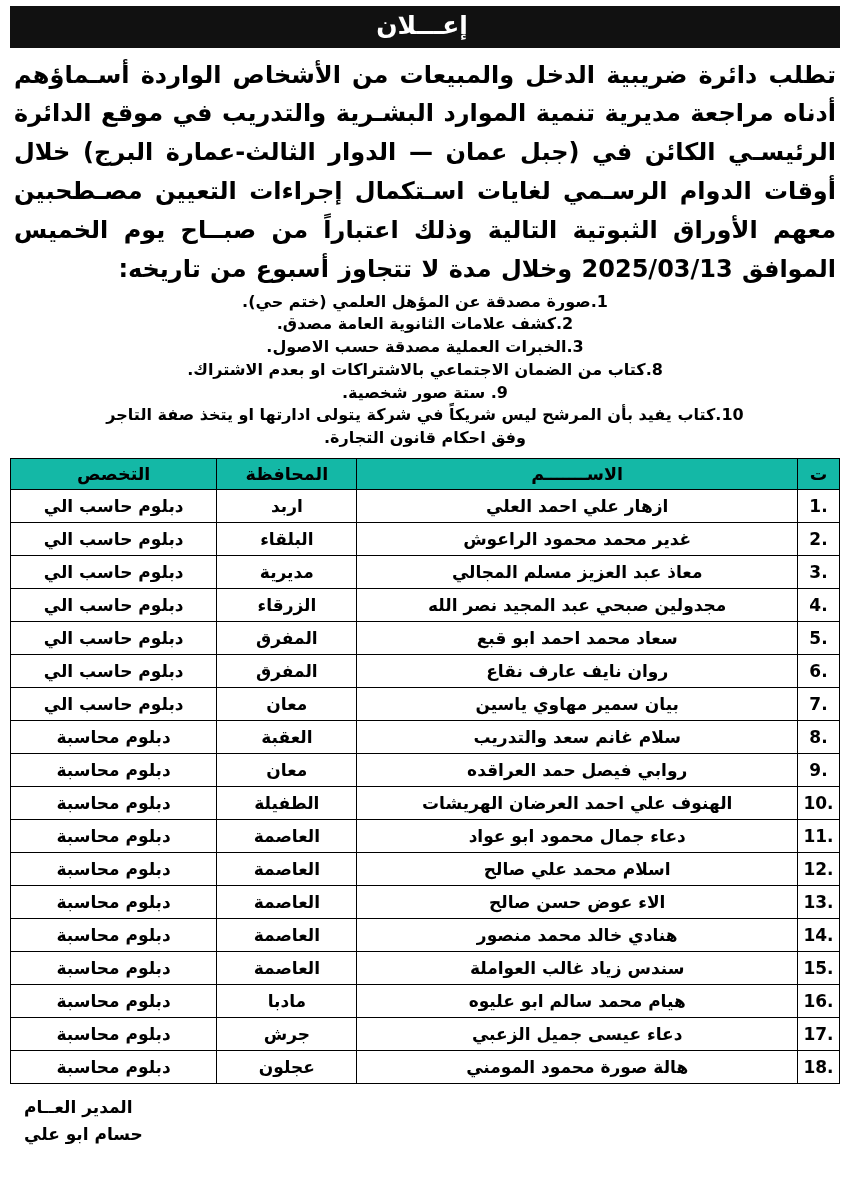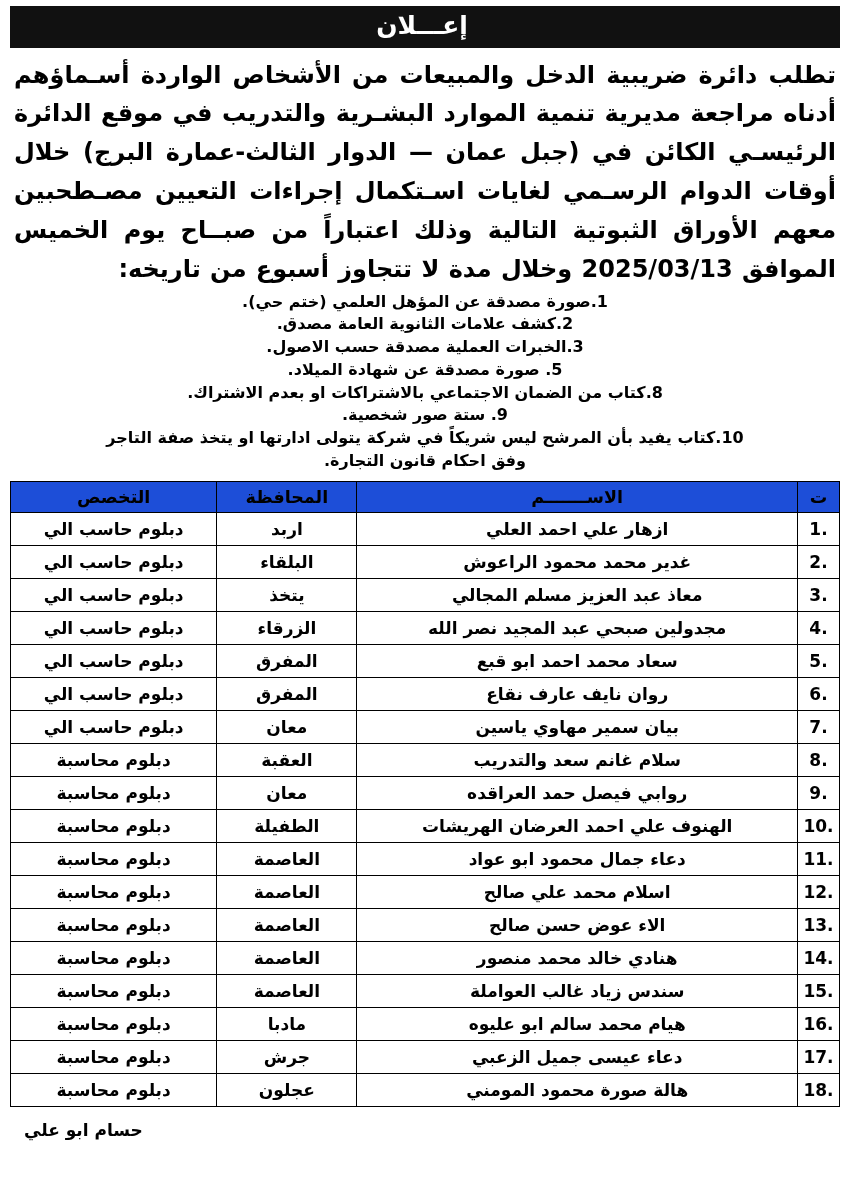--- a/index.html
+++ b/index.html
@@ -64,21 +64,21 @@
     margin-top: 4px;
     table-layout: fixed;
   }
   table.names th, table.names td {
     border: 1px solid #000000;
     padding: 2px 4px;
     text-align: center;
     vertical-align: middle;
   }
   table.names thead th {
-    background: #1d4ed8;
+    background: #14b8a6;
     font-size: 17.5px;
     font-weight: bold;
     height: 26px;
     letter-spacing: 0.5px;
   }
   table.names td {
     font-size: 17px;
     font-weight: bold;
     height: 28px;
   }
@@ -110,21 +110,20 @@
 <div class="page">
 
   <div class="banner">إعـــلان</div>
 
   <div class="intro">تطلب دائرة ضريبية الدخل والمبيعات من الأشخاص الواردة أسـماؤهم أدناه مراجعة مديرية تنمية الموارد البشـرية والتدريب في موقع الدائرة الرئيسـي الكائن في (جبل عمان — الدوار الثالث-عمارة البرج) خلال أوقات الدوام الرسـمي لغايات اسـتكمال إجراءات التعيين مصـطحبين معهم الأوراق الثبوتية التالية وذلك اعتباراً من صبــاح يوم الخميس الموافق 2025/03/13 وخلال مدة لا تتجاوز أسبوع من تاريخه:</div>
 
   <ul class="req-list">
     <li>1.صورة مصدقة عن المؤهل العلمي (ختم حي).</li>
     <li>2.كشف علامات الثانوية العامة مصدق.</li>
     <li>3.الخبرات العملية مصدقة حسب الاصول.</li>
-    <li>5. صورة مصدقة عن شهادة الميلاد.</li>
     <li>8.كتاب من الضمان الاجتماعي بالاشتراكات او بعدم الاشتراك.</li>
     <li>9. ستة صور شخصية.</li>
     <li>10.كتاب يفيد بأن المرشح ليس شريكاً في شركة يتولى ادارتها او يتخذ صفة التاجر</li>
     <li>وفق احكام قانون التجارة.</li>
   </ul>
 
   <table class="names">
     <colgroup>
       <col class="c-idx">
       <col class="c-name">
@@ -148,21 +147,21 @@
         </tr>
         <tr>
           <td class="col-idx">.2</td>
           <td class="col-name">غدير محمد محمود الراعوش</td>
           <td>البلقاء</td>
           <td>دبلوم حاسب الي</td>
         </tr>
         <tr>
           <td class="col-idx">.3</td>
           <td class="col-name">معاذ عبد العزيز مسلم المجالي</td>
-          <td>يتخذ</td>
+          <td>مديرية</td>
           <td>دبلوم حاسب الي</td>
         </tr>
         <tr>
           <td class="col-idx">.4</td>
           <td class="col-name">مجدولين صبحي عبد المجيد نصر الله</td>
           <td>الزرقاء</td>
           <td>دبلوم حاسب الي</td>
         </tr>
         <tr>
           <td class="col-idx">.5</td>
@@ -245,16 +244,17 @@
         <tr>
           <td class="col-idx">.18</td>
           <td class="col-name">هالة صورة محمود المومني</td>
           <td>عجلون</td>
           <td>دبلوم محاسبة</td>
         </tr>
       </tbody>
   </table>
 
   <div class="signature">
+    <div>المدير العــام</div>
     <div>حسام ابو علي</div>
   </div>
 
 </div>
 
 </body></html>

